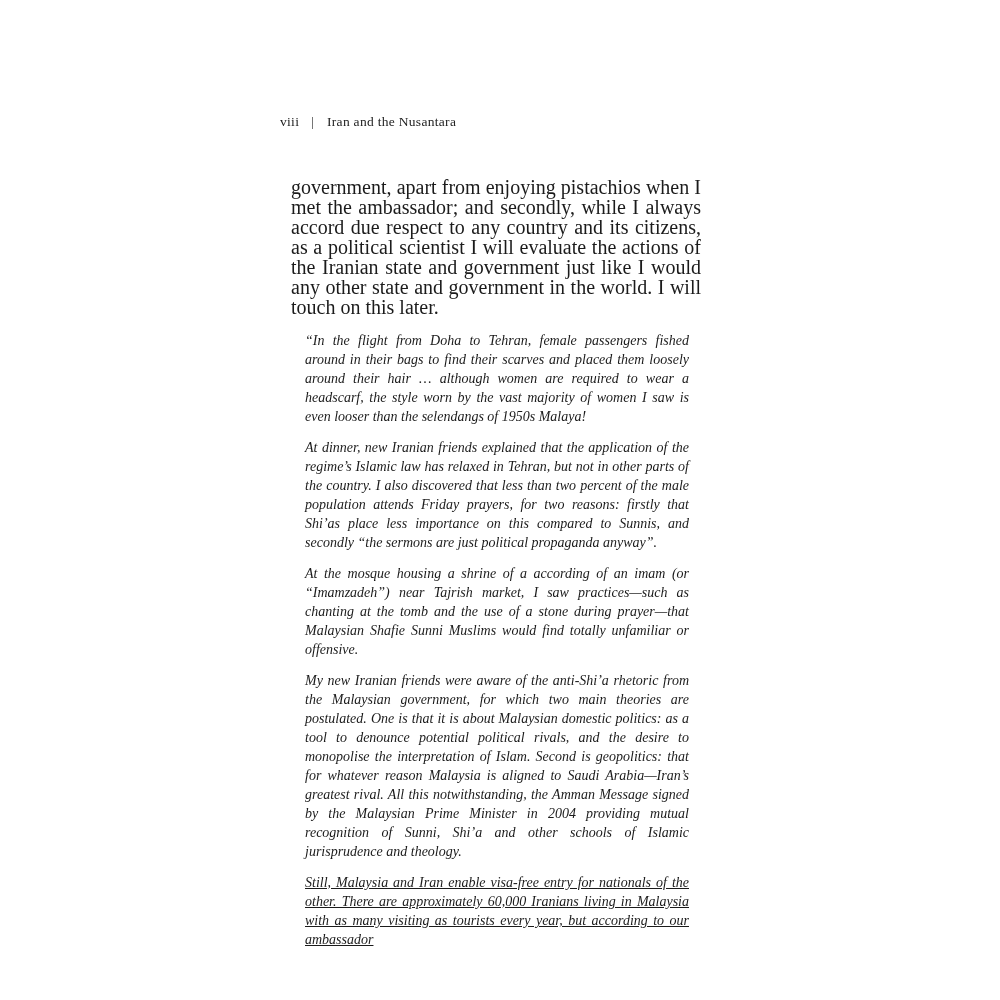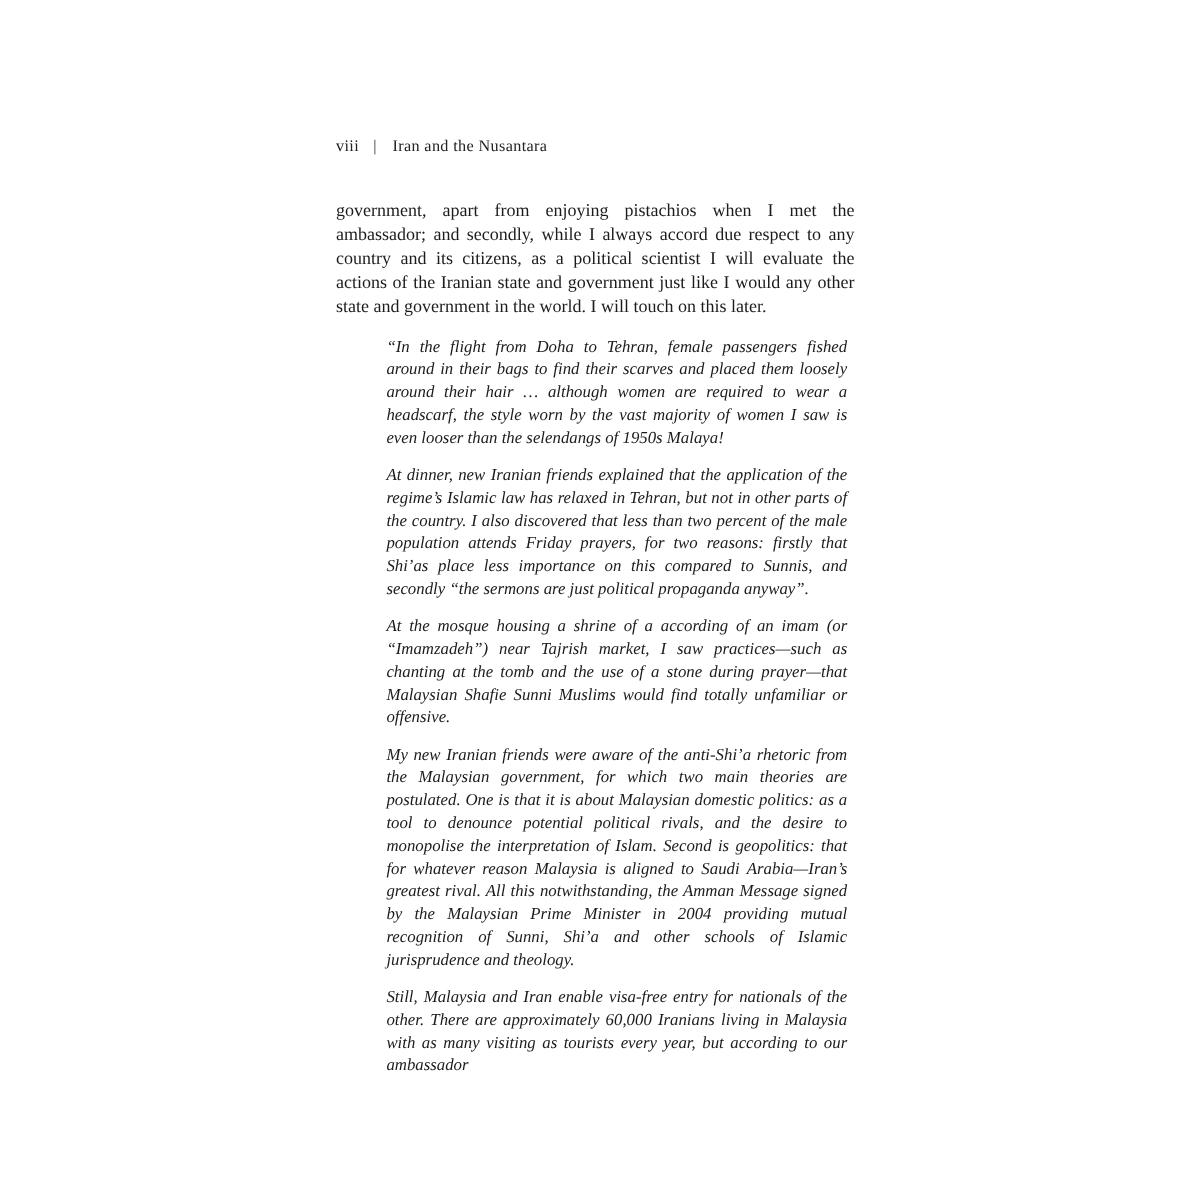--- a/index.html
+++ b/index.html
@@ -36,44 +36,45 @@
     color: #333333;
     font-weight: 400;
   }
   .text-block {
     position: absolute;
     top: 166px;
     left: 280px;
     width: 432px;
   }
   .body-para {
-    margin: 0;
-    font-size: 15px;
+    margin: 11px;
+    font-size: 20px;
     line-height: 20px;
     text-align: justify;
     text-justify: inter-word;
   }
   .body-para.indented {
     text-indent: 22px;
   }
   .extract {
-    margin: 14px 0 0 42px;
+    margin: 14px 0 0 25px;
     width: 384px;
     padding: 0;
   }
   .quote-para {
     margin: 0 0 12px 0;
     font-size: 14px;
     line-height: 19px;
     font-style: italic;
     text-align: justify;
     text-justify: inter-word;
   }
   .quote-para:last-child {
     margin-bottom: 0;
+    text-decoration: underline;
   }
 </style>
 </head>
 <body>
 
 <div class="page">
 
   <header class="running-header">
     <span class="folio">viii</span><span class="divider">|</span><span class="running-title">Iran and the Nusantara</span>
   </header>

